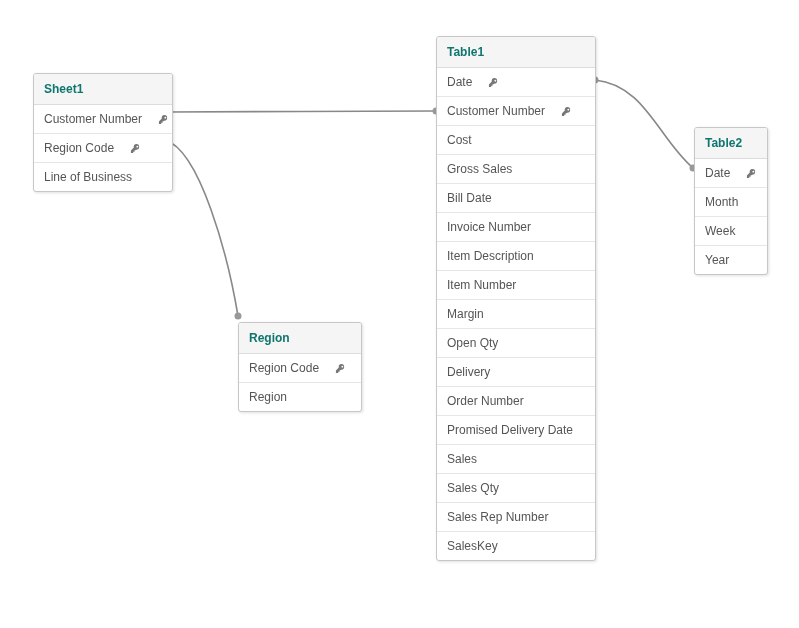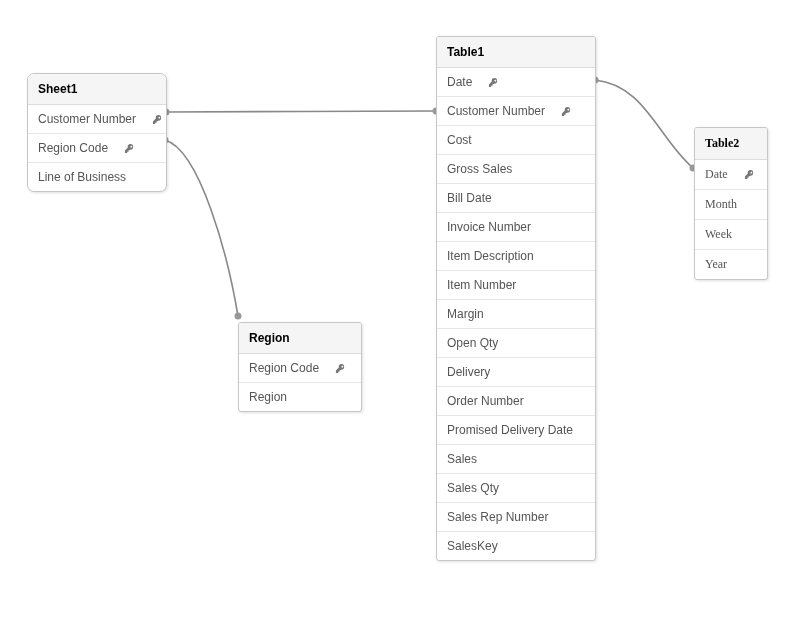--- a/index.html
+++ b/index.html
@@ -30,21 +30,21 @@
     position: absolute;
     background: #fff;
     border: 1px solid #c7c7c7;
     border-radius: 3px;
     box-shadow: 1px 1px 3px rgba(0,0,0,0.12);
     overflow: hidden;
   }
   .table-header {
     background: #f5f5f5;
     font-weight: bold;
-    color: #000000;
+    color: #0f766e;
     padding: 8px 10px;
     font-size: 12px;
     border-bottom: 1px solid #dcdcdc;
   }
   .table-row {
     padding: 7px 10px;
     font-size: 12px;
     color: #555;
     border-top: 1px solid #e6e6e6;
     white-space: nowrap;
@@ -73,21 +73,21 @@
       <circle cx="436" cy="111" r="3.5" fill="#999999"></circle>
       <path d="M 165 140 C 200 150, 228 256, 238 316" fill="none" stroke="#888888" stroke-width="1.6"></path>
       <circle cx="165" cy="140" r="3.5" fill="#999999"></circle>
       <circle cx="238" cy="316" r="3.5" fill="#999999"></circle>
       <path d="M 595 80 C 645 85, 658 138, 693 168" fill="none" stroke="#888888" stroke-width="1.6"></path>
       <circle cx="595" cy="80" r="3.5" fill="#999999"></circle>
       <circle cx="693" cy="168" r="3.5" fill="#999999"></circle>
     </svg>
 
 <div id="tables-container">
-      <div class="table-box" style="left: 27px; top: 73px; width: 138px; border-radius: 7px;">
+      <div class="table-box" style="left: 33px; top: 73px; width: 138px;">
         <div class="table-header">Sheet1</div>
         <div>
           <div class="table-row">
             <span>Customer Number</span>
             <span class="key-icon">
               <svg width="11" height="11" viewBox="0 0 24 24">
                 <path fill="#777" d="M14 2a6 6 0 0 0-5.65 8L2 16.35V22h5v-3h3v-3h2l1.35-1.35A6 6 0 1 0 14 2zm2 4a2 2 0 1 1 0 4 2 2 0 0 1 0-4z"></path>
               </svg>
             </span>
           </div>
@@ -179,21 +179,21 @@
             <span>Sales Qty</span>
           </div>
           <div class="table-row">
             <span>Sales Rep Number</span>
           </div>
           <div class="table-row">
             <span>SalesKey</span>
           </div>
         </div>
       </div>
-      <div class="table-box" style="left: 694px; top: 127px; width: 72px; font-family: Liberation Serif, serif;">
+      <div class="table-box" style="left: 694px; top: 127px; width: 72px;">
         <div class="table-header">Table2</div>
         <div>
           <div class="table-row">
             <span>Date</span>
             <span class="key-icon">
               <svg width="11" height="11" viewBox="0 0 24 24">
                 <path fill="#777" d="M14 2a6 6 0 0 0-5.65 8L2 16.35V22h5v-3h3v-3h2l1.35-1.35A6 6 0 1 0 14 2zm2 4a2 2 0 1 1 0 4 2 2 0 0 1 0-4z"></path>
               </svg>
             </span>
           </div>

